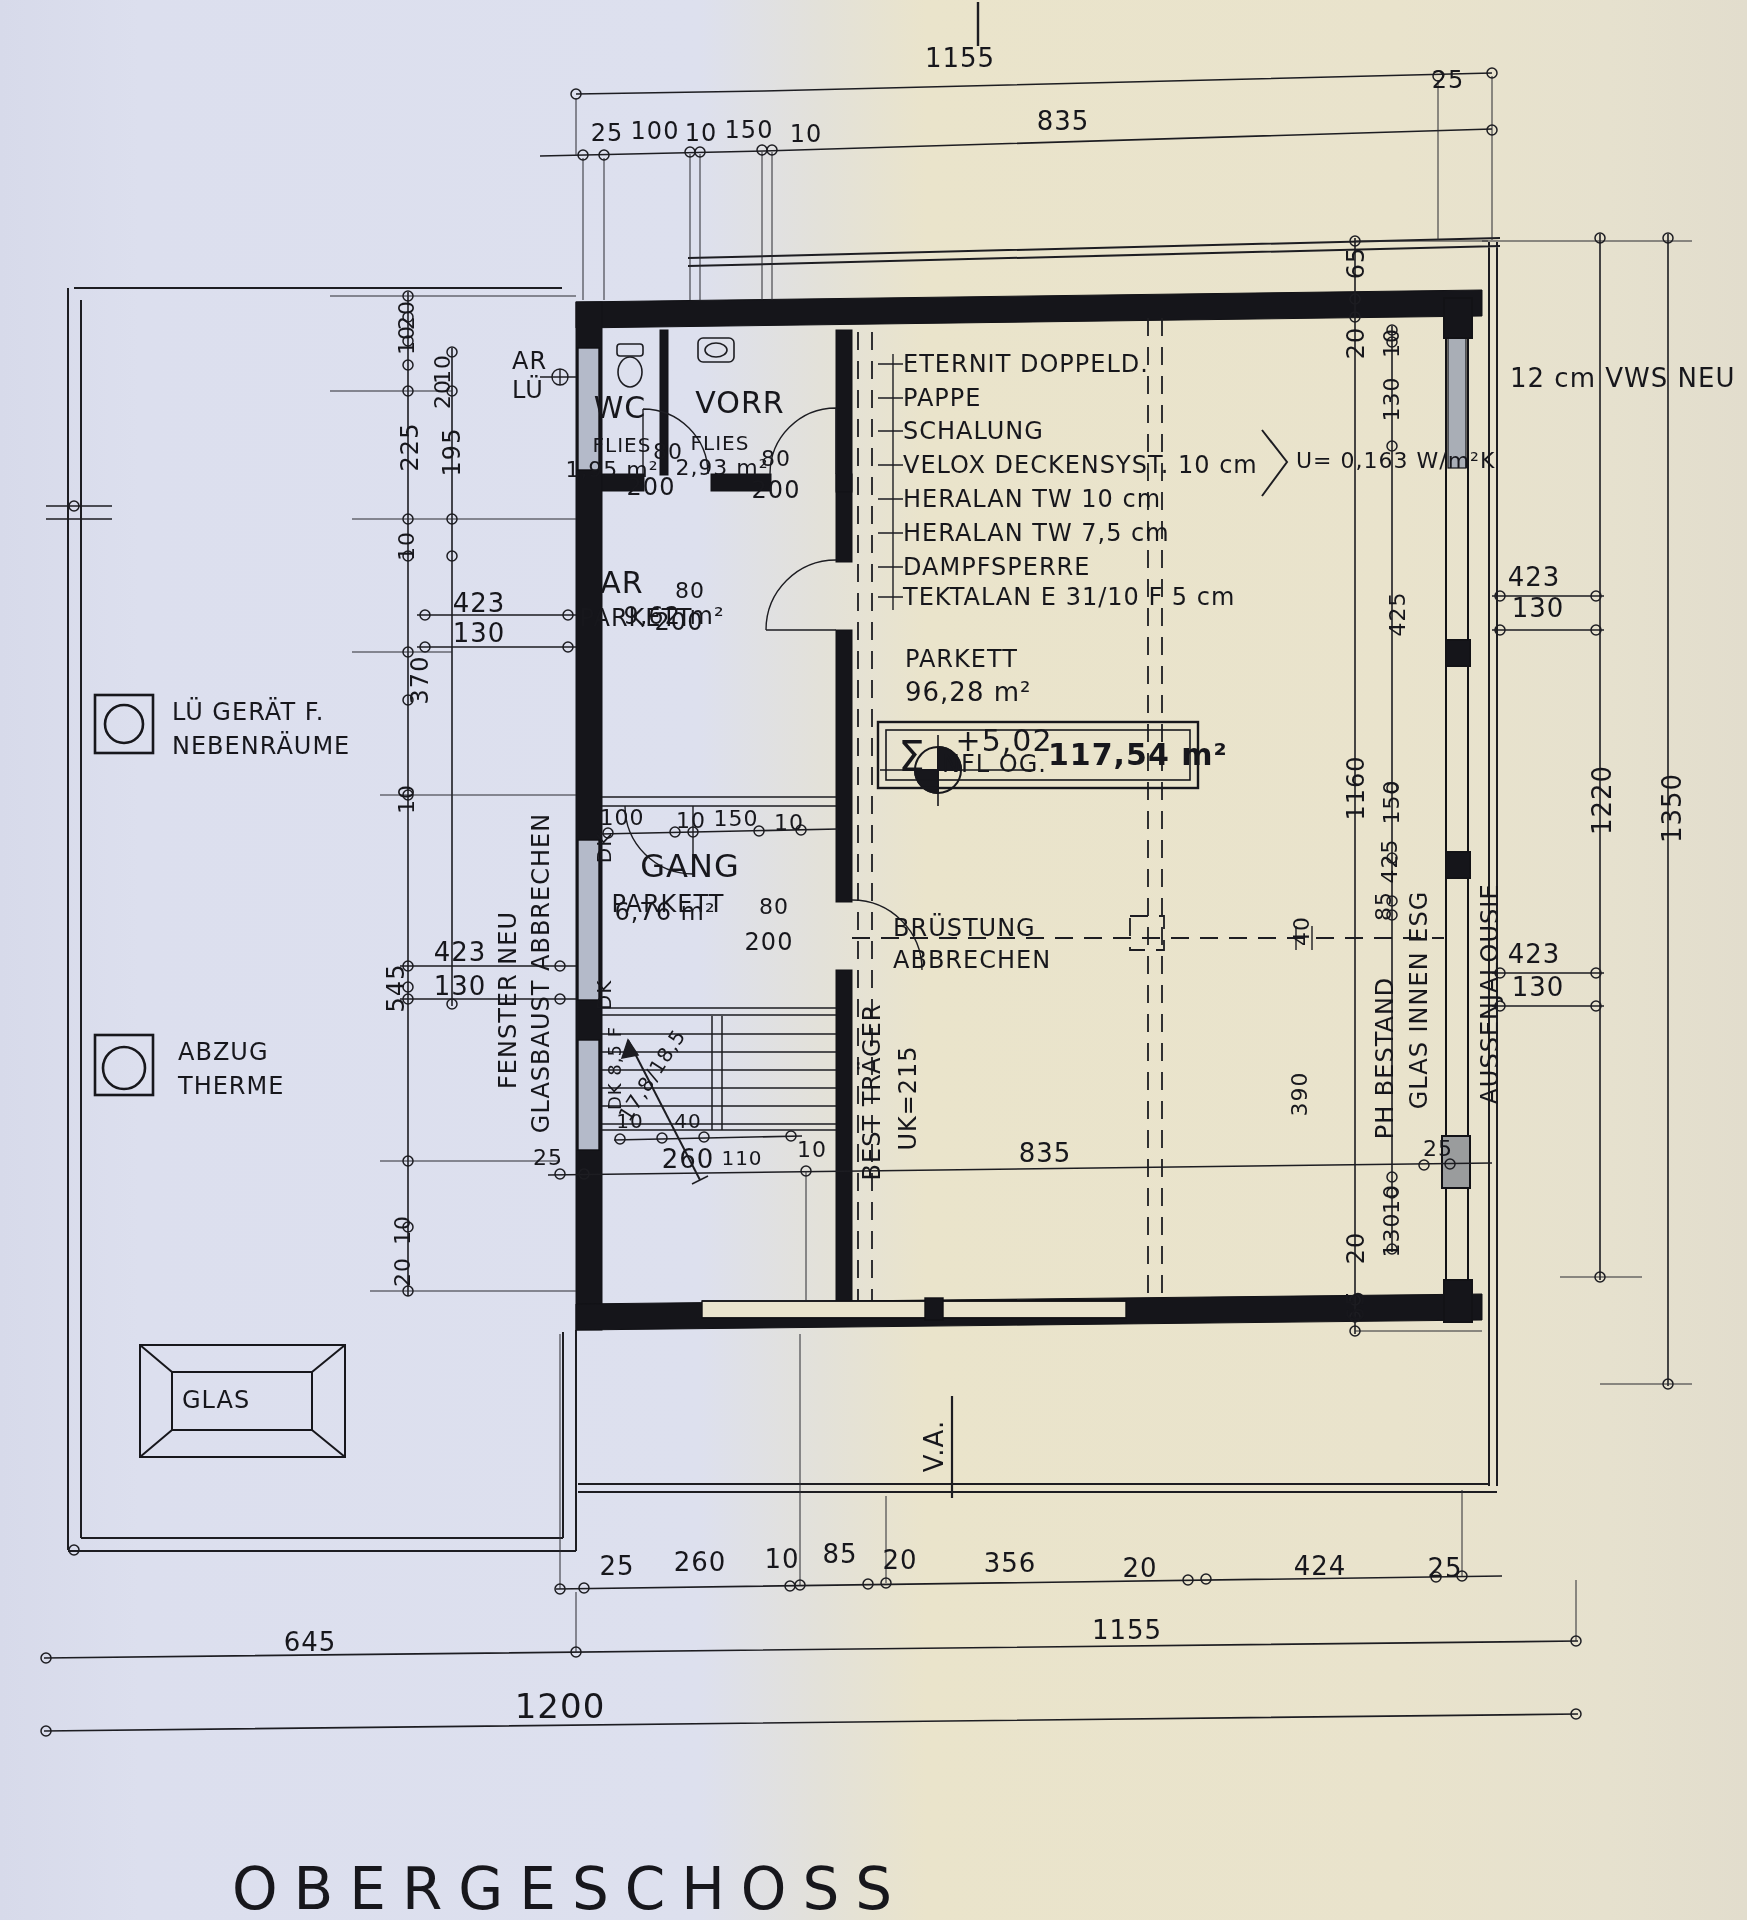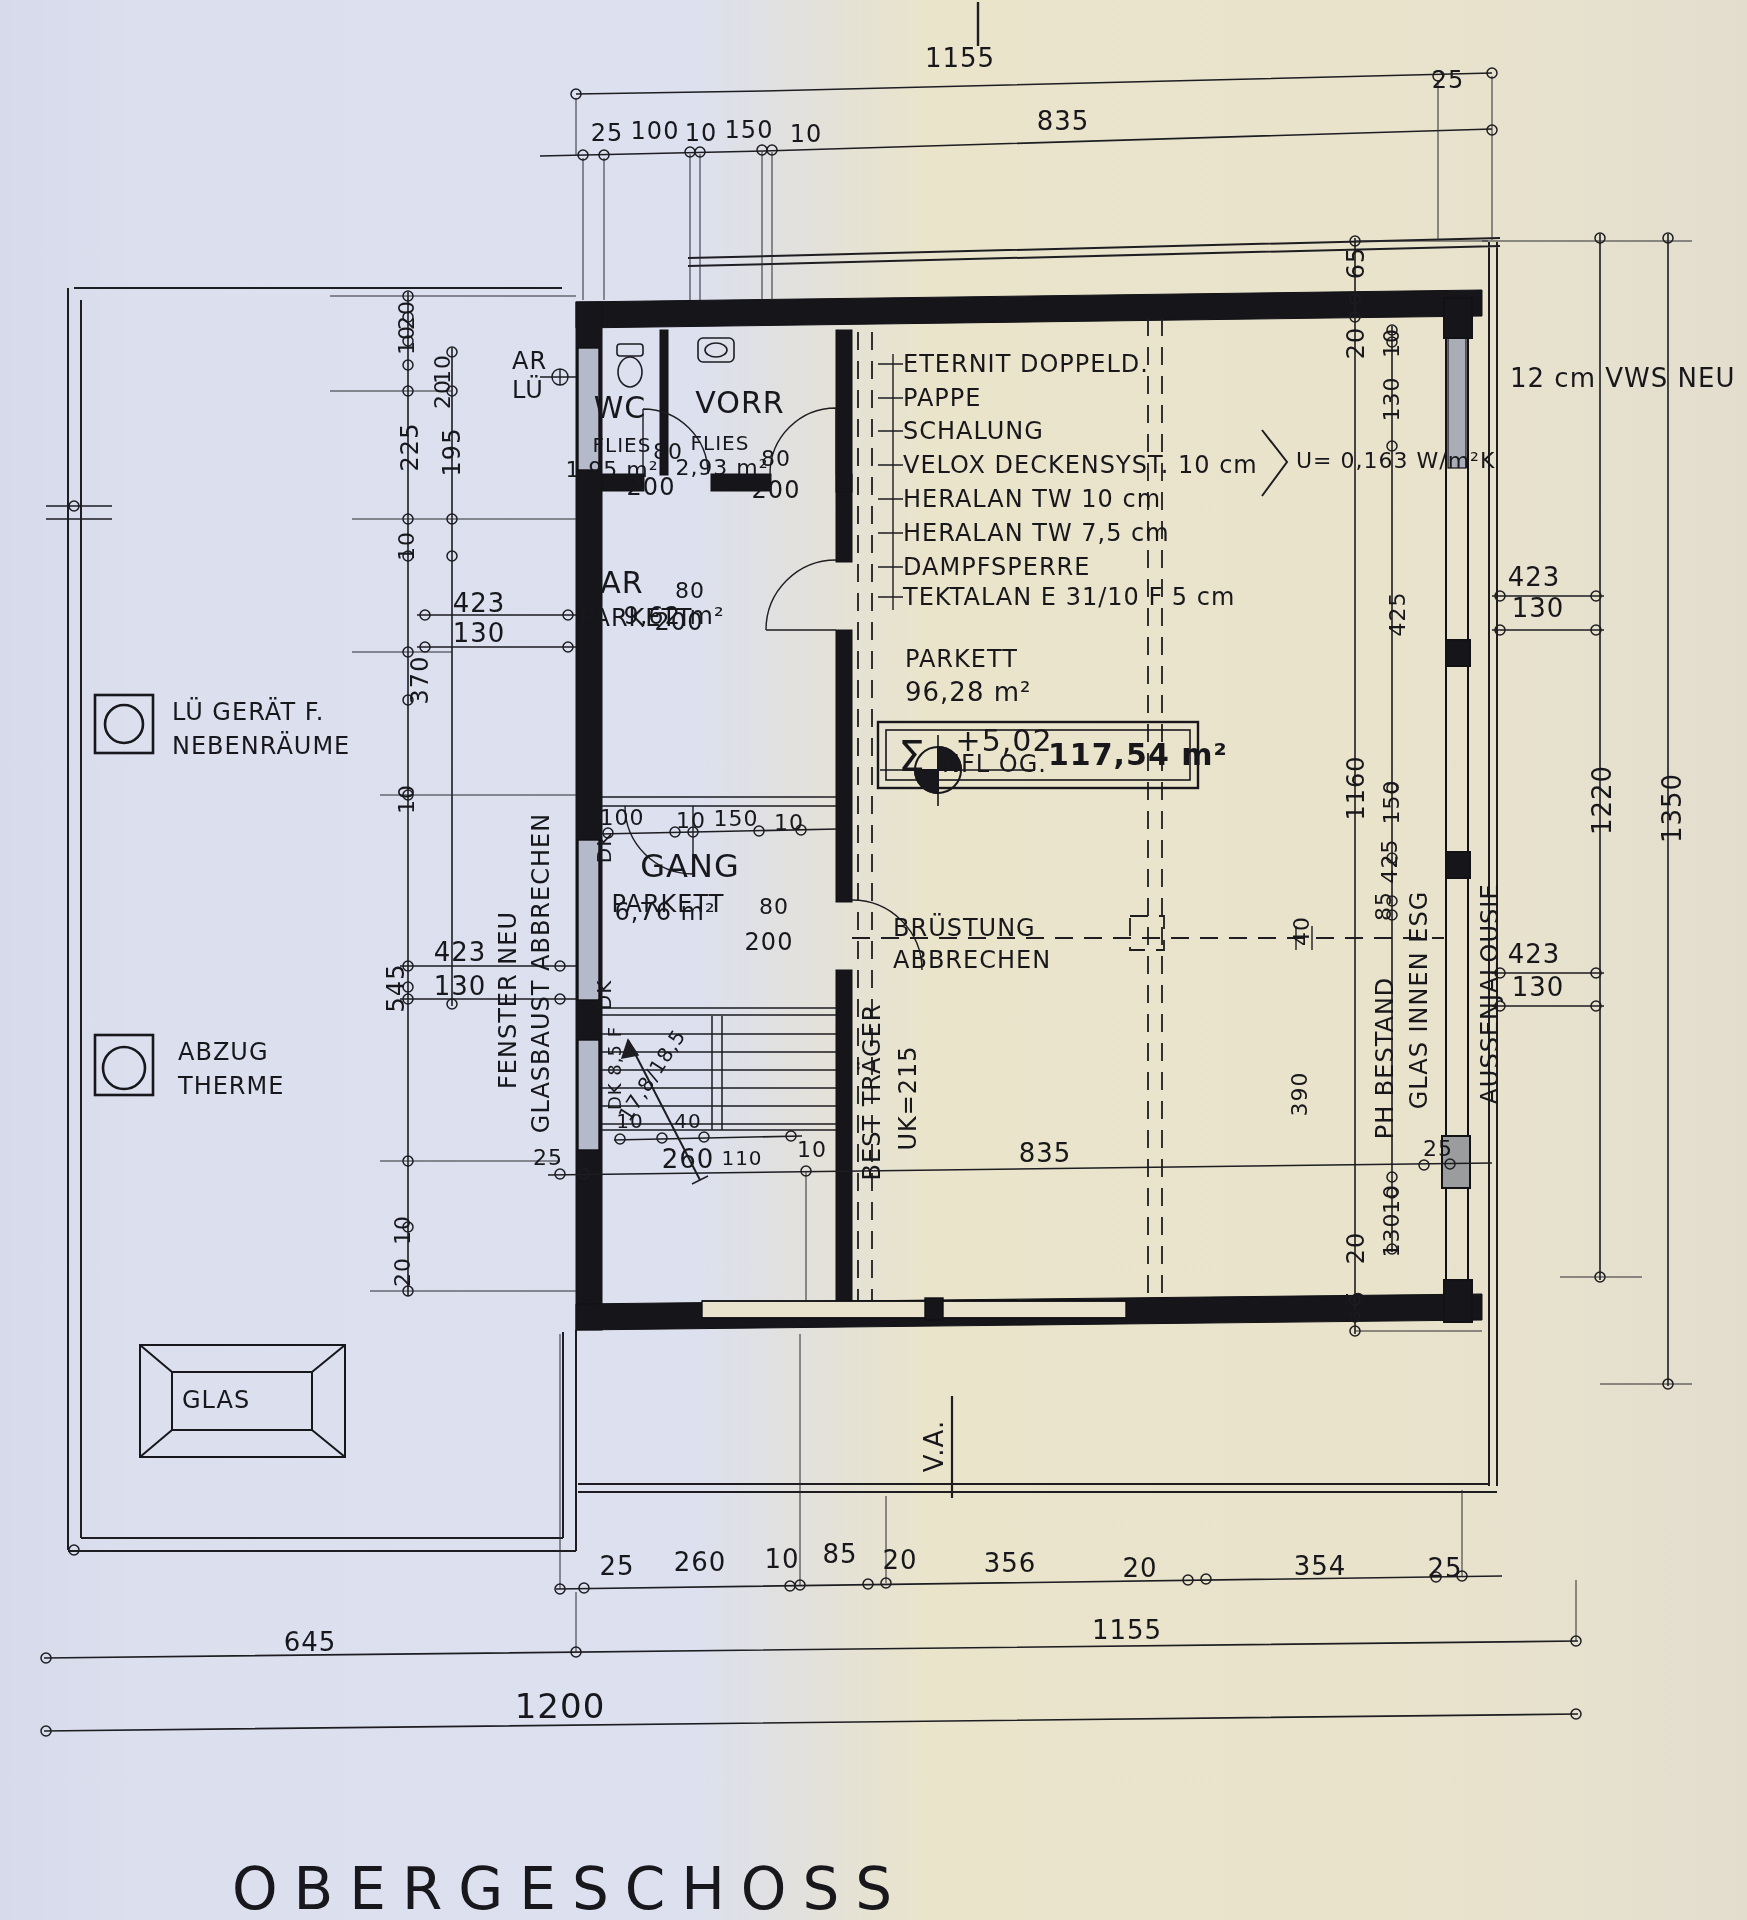--- a/index.html
+++ b/index.html
@@ -390,21 +390,21 @@
   <span class="t rot fs26" style="left:1672px;top:808px">1350</span>
   <span class="t tl fs26" style="left:1510px;top:378px">12 cm VWS NEU</span>
 
   <span class="t fs26" style="left:617px;top:1566px">25</span>
   <span class="t fs26" style="left:700px;top:1562px">260</span>
   <span class="t fs26" style="left:782px;top:1559px">10</span>
   <span class="t fs26" style="left:840px;top:1554px">85</span>
   <span class="t fs26" style="left:900px;top:1560px">20</span>
   <span class="t fs26" style="left:1010px;top:1563px">356</span>
   <span class="t fs26" style="left:1140px;top:1568px">20</span>
-  <span class="t fs26" style="left:1320px;top:1566px">354</span>
+  <span class="t fs26" style="left:1320px;top:1566px">424</span>
   <span class="t fs26" style="left:1445px;top:1568px">25</span>
   <span class="t fs26" style="left:310px;top:1642px">645</span>
   <span class="t fs26" style="left:1127px;top:1630px">1155</span>
   <span class="t fs34" style="left:560px;top:1706px">1200</span>
 
   <span class="t fs46 title" style="left:570px;top:1889px">OBERGESCHOSS</span>
 
 </div>
 
 </body></html>

